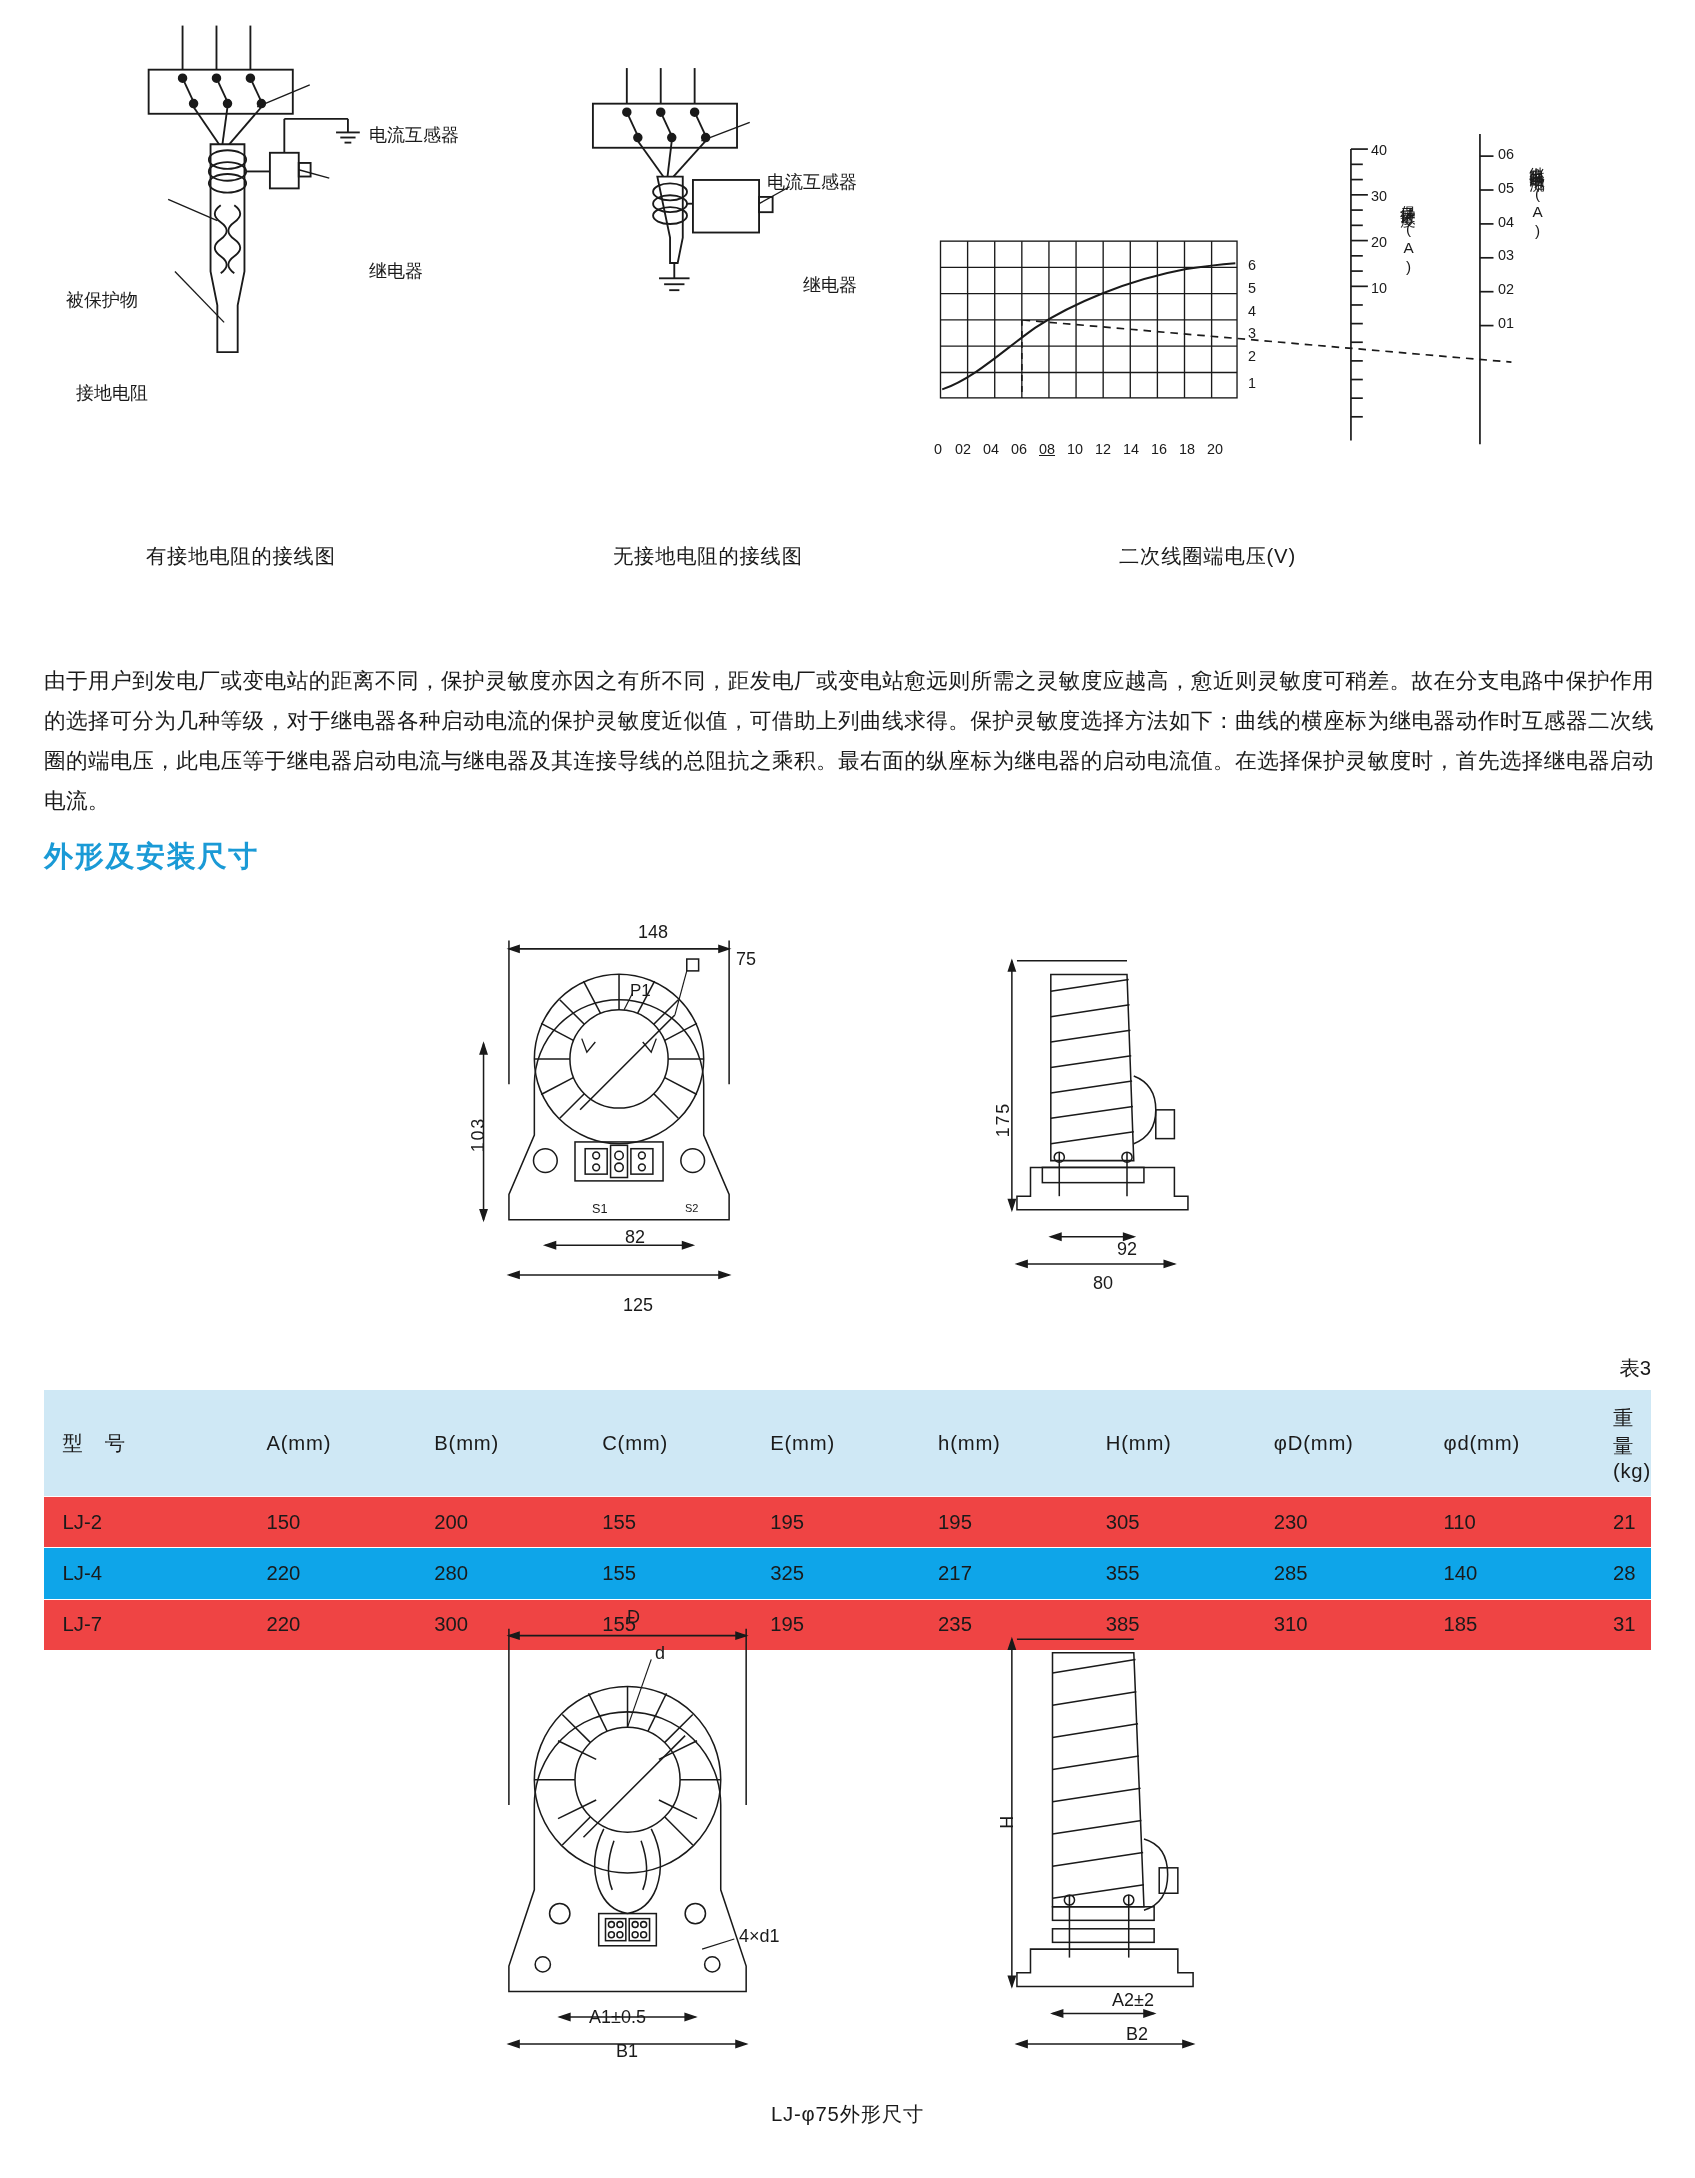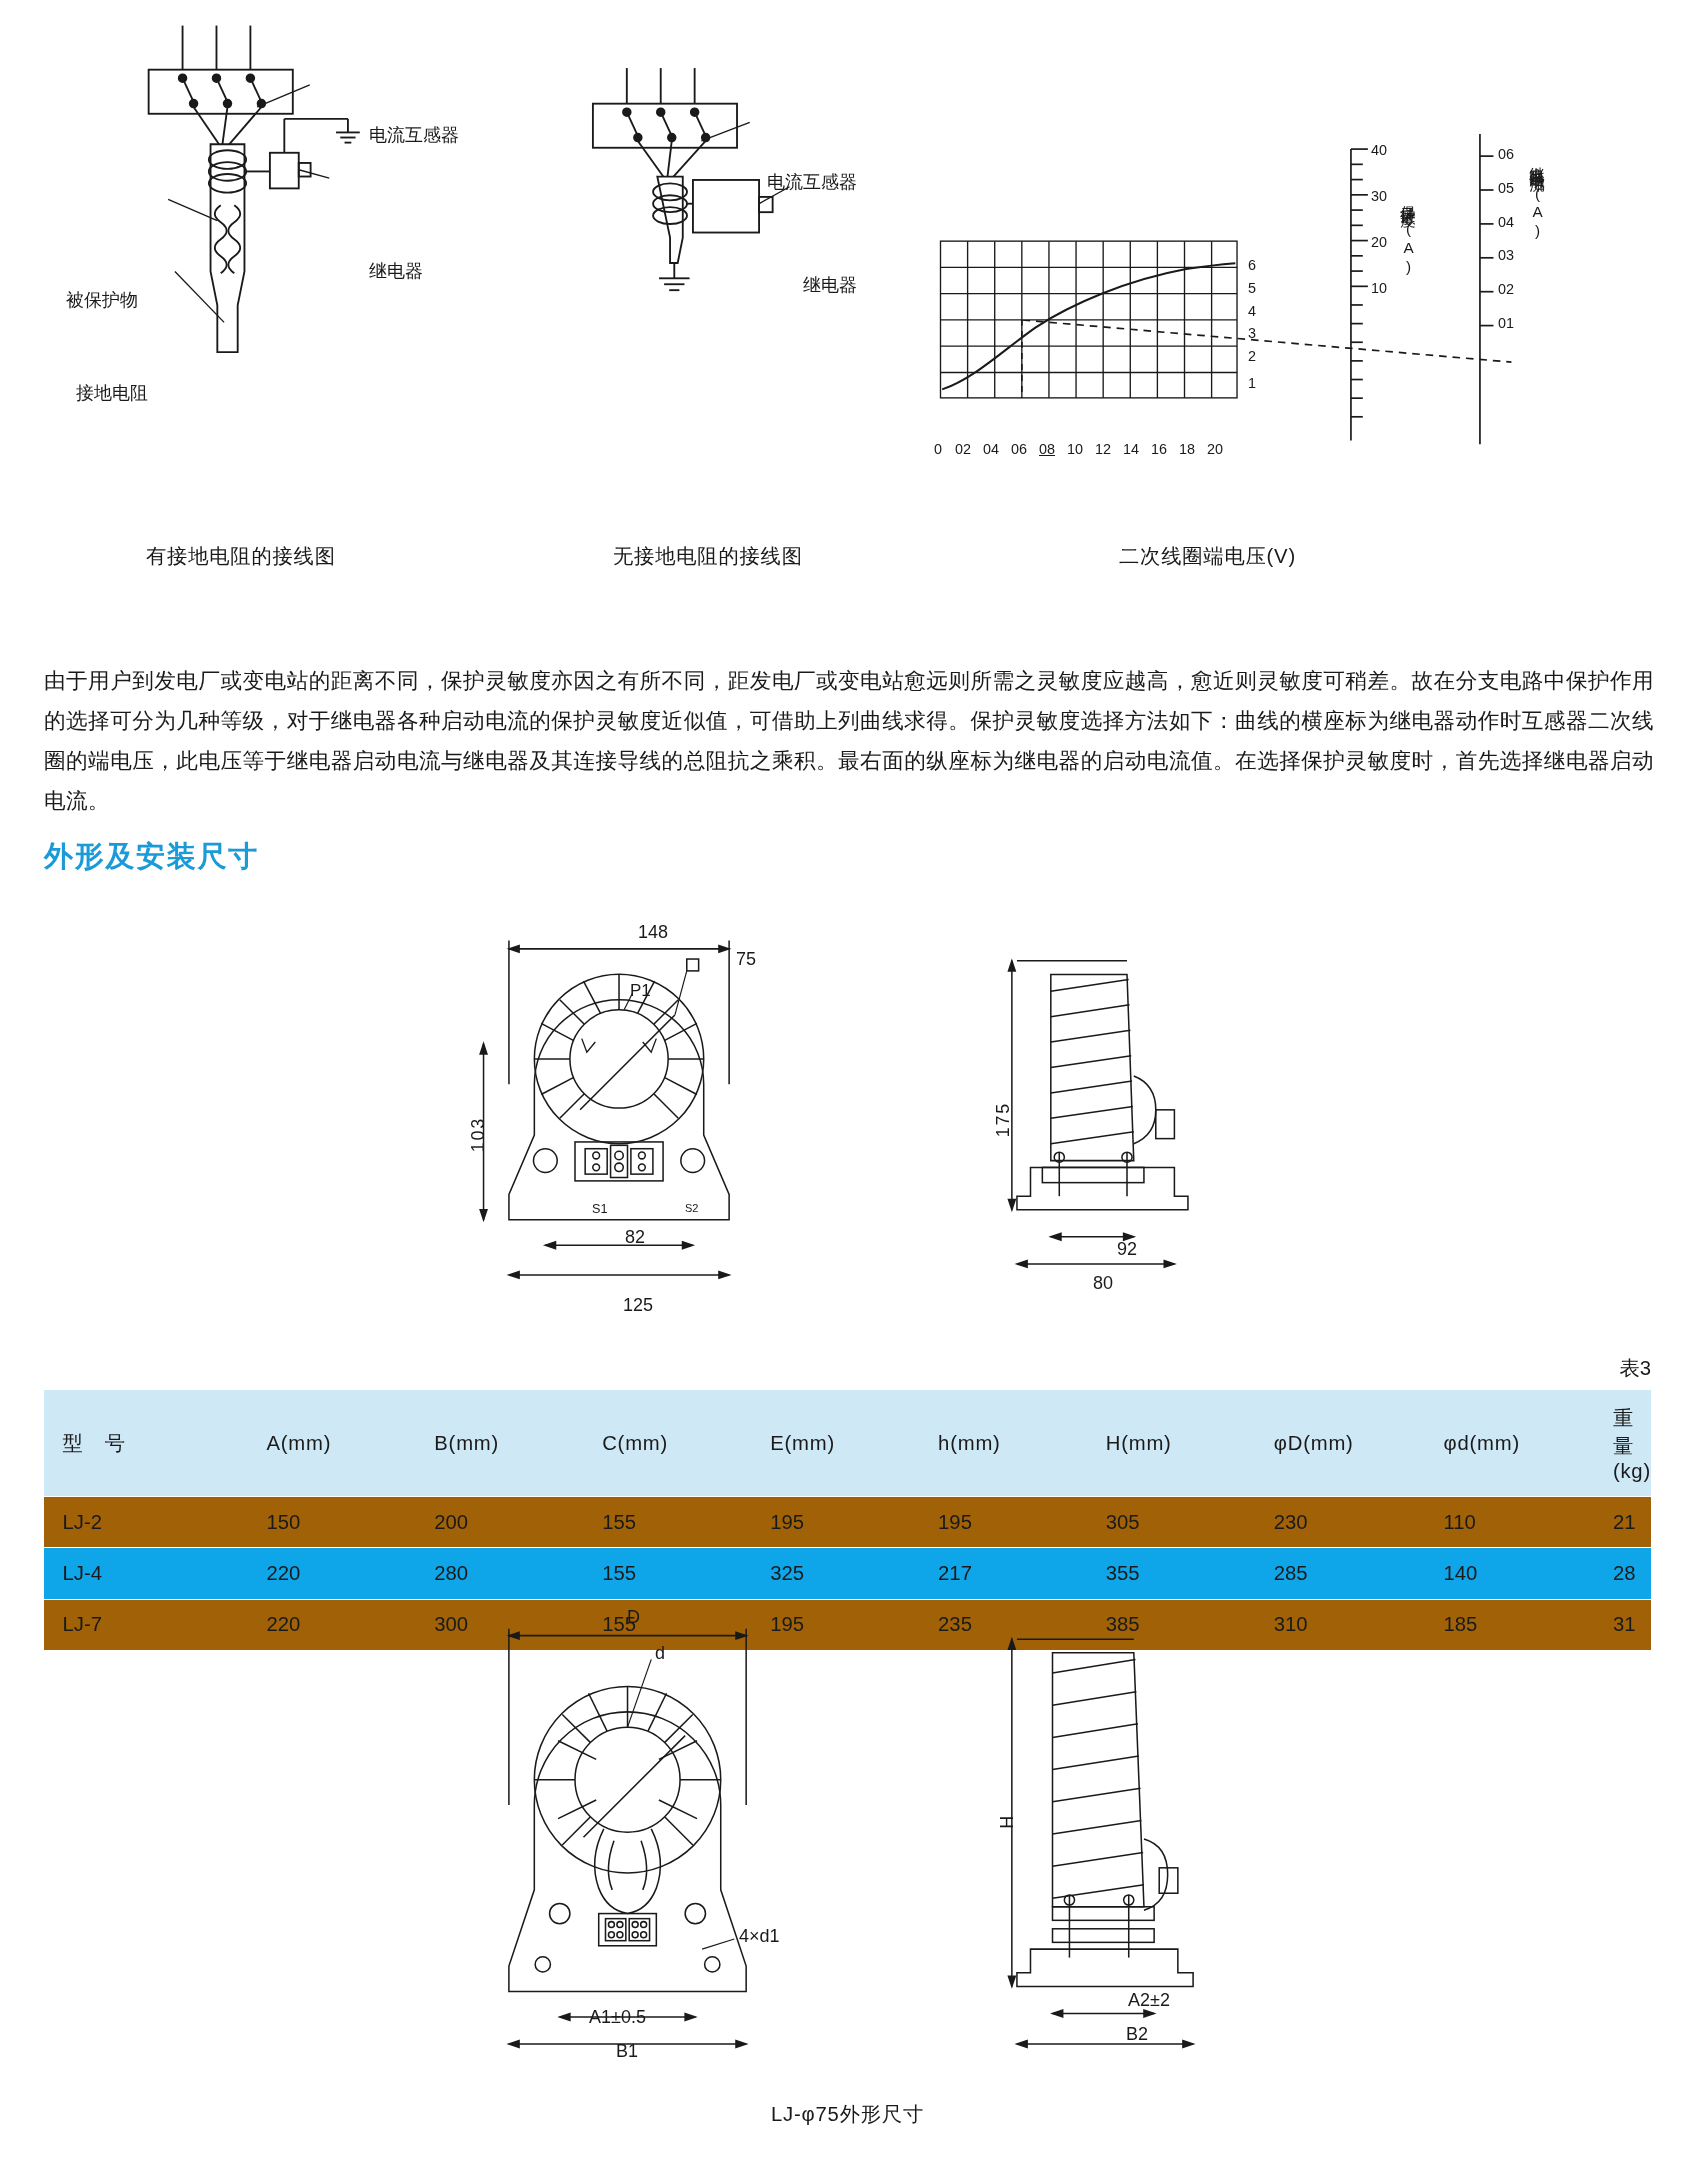--- a/index.html
+++ b/index.html
@@ -87,21 +87,21 @@
     padding:13.6px 0 13.6px 18.6px;
     height:22px;
     letter-spacing:0.8px;
     border-bottom:1.7px solid #ffffff;
   }
   table.dims td{
     padding:13.6px 0 13.6px 18.6px;
     color:#1a1a1a;
     border-bottom:1.7px solid #ffffff;
   }
-  table.dims tr.r-odd td{background:#a16207;}
+  table.dims tr.r-odd td{background:#ef4444;}
   table.dims tr.r-even td{background:#0ea5e9;}
 
   .bottom-cap{
     position:absolute;
     left:0;top:2100px;width:1695px;
     text-align:center;
     font-size:20.3px;
     color:#1a1a1a;
     letter-spacing:0.8px;
   }
@@ -587,19 +587,19 @@
       <line x1="62" y1="456" x2="182" y2="456"></line>
       <path d="M62 456 l12 -4 l0 8 z" fill="#1a1a1a"></path>
       <path d="M182 456 l-12 -4 l0 8 z" fill="#1a1a1a"></path>
 
       <line x1="20" y1="492" x2="228" y2="492"></line>
       <path d="M20 492 l12 -4 l0 8 z" fill="#1a1a1a"></path>
       <path d="M228 492 l-12 -4 l0 8 z" fill="#1a1a1a"></path>
     </g>
   </svg>
   <div class="vlbl" style="left:997px;top:1814px;font-size:18px;writing-mode:vertical-rl;text-orientation:sideways;transform:rotate(180deg);">H</div>
-  <div class="tick" style="left:1112px;top:1990px;font-size:18px;margin-left:16px;">A2±2</div>
+  <div class="tick" style="left:1112px;top:1990px;font-size:18px;">A2±2</div>
   <div class="tick" style="left:1126px;top:2024px;font-size:18px;">B2</div>
 
   <div class="bottom-cap">LJ-φ75外形尺寸</div>
 
 </div>
 
 
 </body></html>

